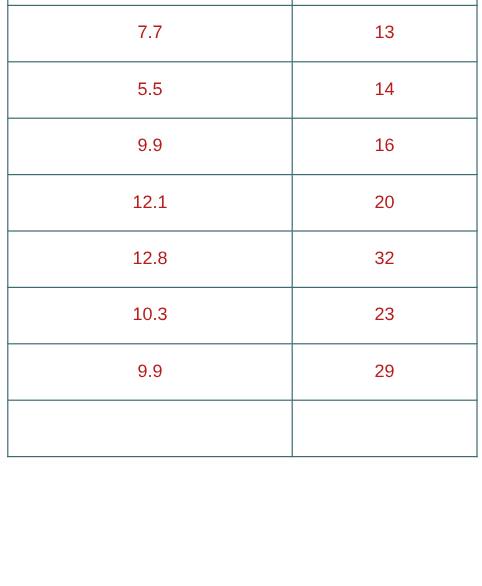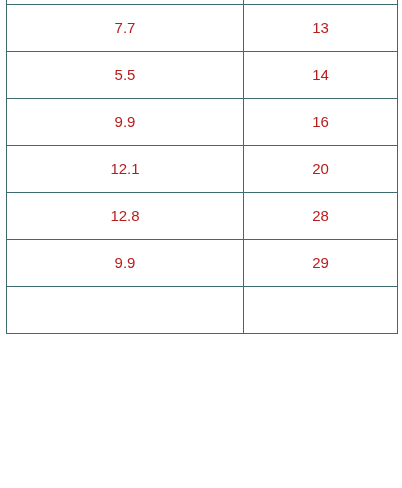--- a/index.html
+++ b/index.html
@@ -86,23 +86,27 @@
       </tr>
 
 
       <tr>
         <td>12.1</td>
         <td>20</td>
       </tr>
 
       <tr>
         <td>12.8</td>
-        <td>28</td>
+        <td>32</td>
       </tr>
 
+      <tr>
+        <td>10.3</td>
+        <td>23</td>
+      </tr>
 
 
 
       <tr>
         <td>9.9</td>
         <td>29</td>
       </tr>
 
       <tr class="clipped-row">
         <td></td>

